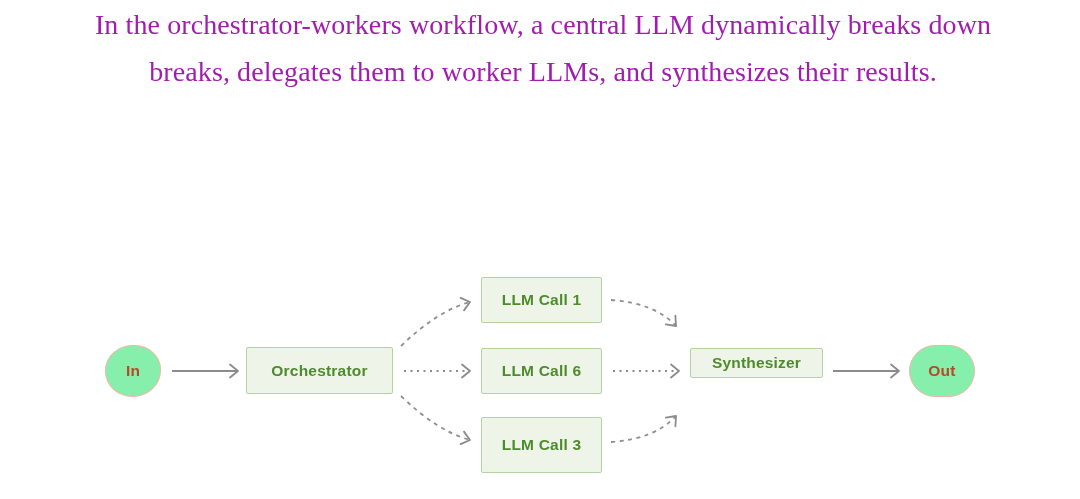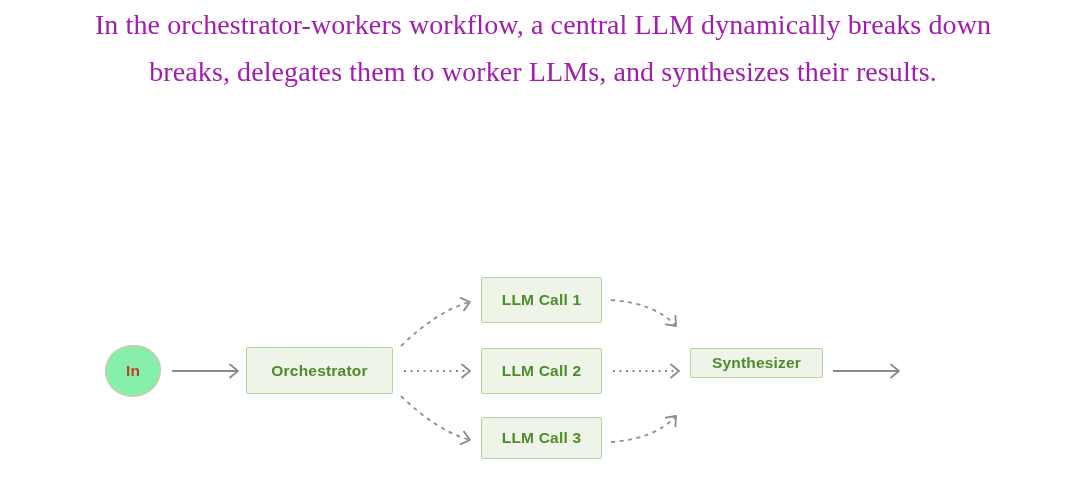--- a/index.html
+++ b/index.html
@@ -54,21 +54,21 @@
   .node-pink {
     background: #86efac;
     border: 1px solid #f1b7a4;
     color: #b54a26;
   }
   .node-in   { left: 105px; top: 345px; width: 56px;  height: 52px; border-radius: 50% 48% 52% 50%; }
   .node-out  { left: 909px; top: 345px; width: 66px;  height: 52px; border-radius: 26px; }
   .node-orchestrator { left: 246px; top: 347px; width: 147px; height: 47px; }
   .node-llm1 { left: 481px; top: 277px; width: 121px; height: 46px; }
   .node-llm2 { left: 481px; top: 348px; width: 121px; height: 46px; }
-  .node-llm3 { left: 481px; top: 417px; width: 121px; height: 42px; }
+  .node-llm3 { left: 481px; top: 417px; width: 121px; height: 56px; }
   .node-synthesizer  { left: 690px; top: 348px; width: 133px; height: 30px; }
 </style>
 </head>
 <body>
 
 <div class="page">
 
   <div class="intro">
     <div class="line">In the orchestrator-workers workflow, a central LLM dynamically breaks down</div>
     <div class="line">breaks, delegates them to worker LLMs, and synthesizes their results.</div>
@@ -104,25 +104,28 @@
 
   <div class="node node-green node-orchestrator">
     <span>Orchestrator</span>
   </div>
 
   <div class="node node-green node-llm1">
     <span>LLM Call 1</span>
   </div>
 
   <div class="node node-green node-llm2">
-    <span>LLM Call 2</span>
+    <span>LLM Call 6</span>
   </div>
 
   <div class="node node-green node-llm3">
     <span>LLM Call 3</span>
   </div>
 
   <div class="node node-green node-synthesizer">
     <span>Synthesizer</span>
   </div>
 
+  <div class="node node-pink node-out">
+    <span>Out</span>
+  </div>
 
 </div>
 
 </body></html>

